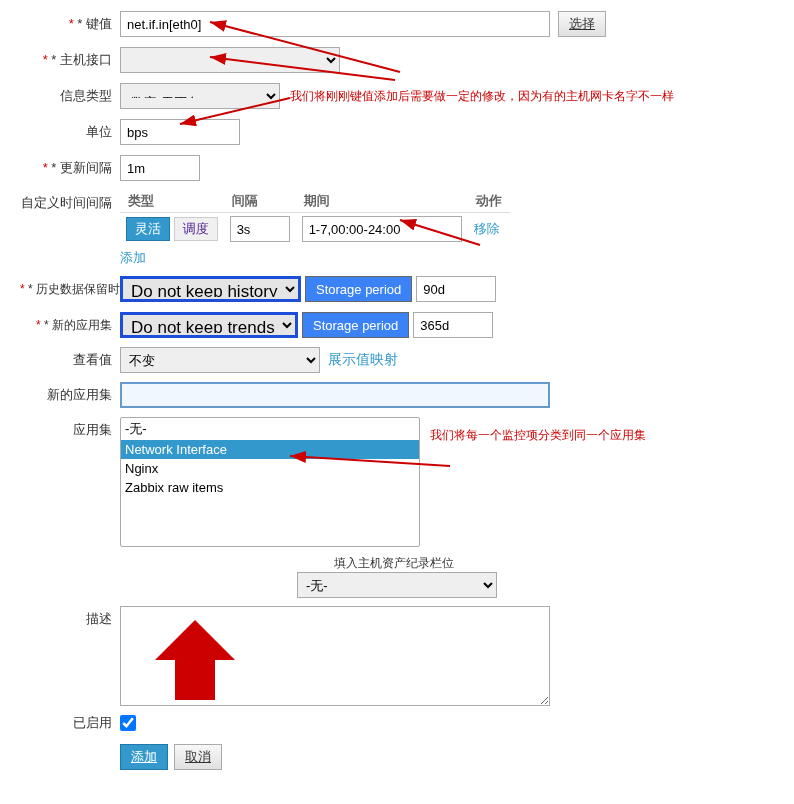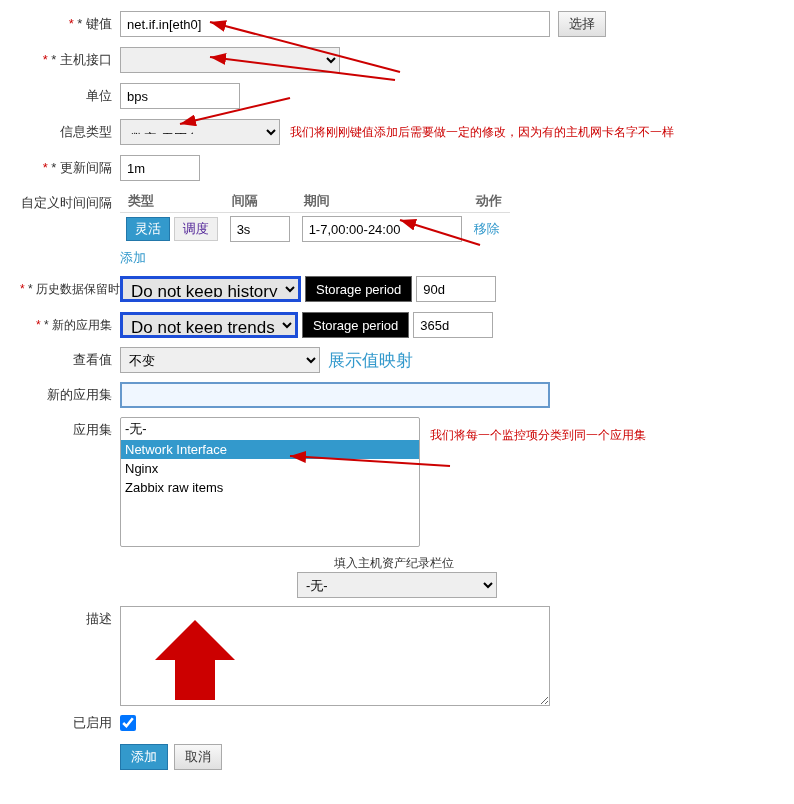--- a/index.html
+++ b/index.html
@@ -47,20 +47,21 @@
     .btn {
       display: inline-block;
       padding: 3px 10px;
       font-size: 13px;
       cursor: pointer;
       border: 1px solid #aaa;
       background: linear-gradient(to bottom, #f8f8f8, #e0e0e0);
       color: #333;
       height: 26px;
       line-height: 18px;
+      text-decoration: underline;
     }
     .btn-blue {
       background: #3399cc;
       color: #fff;
       border: 1px solid #2277aa;
     }
     .custom-time-section {
       display: flex;
       align-items: flex-start;
       margin-bottom: 8px;
@@ -118,21 +119,21 @@
       text-decoration: none;
       cursor: pointer;
     }
     .add-link {
       color: #3399cc;
       text-decoration: none;
       cursor: pointer;
       font-size: 13px;
     }
     .storage-btn {
-      background: #000000;
+      background: #3b82f6;
       color: #fff;
       border: 1px solid #666;
       padding: 3px 10px;
       font-size: 13px;
       cursor: pointer;
       height: 26px;
       margin: 0 4px;
     }
     .storage-input {
       width: 80px;
@@ -159,21 +160,21 @@
       height: 26px;
       font-size: 13px;
       border: 1px solid #aaa;
       padding: 2px 4px;
     }
     .value-map-link {
       color: #3399cc;
       text-decoration: none;
       margin-left: 8px;
       cursor: pointer;
-      font-size: 17px;
+      font-size: 14px;
     }
     .new-app-input {
       width: 430px;
       height: 26px;
       border: 2px solid #6699cc;
       padding: 3px 6px;
       font-size: 13px;
       background: #f0f7ff;
     }
     .app-listbox {
@@ -243,30 +244,30 @@
   </div>
 
   <div class="form-row">
     <div class="form-label required">* 主机接口</div>
     <select class="form-input" style="width:220px;">
       <option>116.196.83.113 : 10050</option>
     </select>
   </div>
 
   <div class="form-row">
-    <div class="form-label">单位</div>
-    <input class="form-input" style="width: 120px;" type="text" value="bps">
-  </div>
-
-  <div class="form-row">
     <div class="form-label">信息类型</div>
     <select class="form-input" style="width:160px;">
       <option>数字(无正负)</option>
     </select>
     <span class="annotation" style="position:relative; left:10px; top:0; color:#cc0000; font-size:12px; white-space:nowrap;">我们将刚刚键值添加后需要做一定的修改，因为有的主机网卡名字不一样</span>
+  </div>
+
+  <div class="form-row">
+    <div class="form-label">单位</div>
+    <input class="form-input" style="width: 120px;" type="text" value="bps">
   </div>
 
   <div class="form-row">
     <div class="form-label required">* 更新间隔</div>
     <input class="form-input" style="width: 80px;" type="text" value="1m">
   </div>
 
   <div class="custom-time-section">
     <div class="custom-time-label">自定义时间间隔</div>
     <div>

